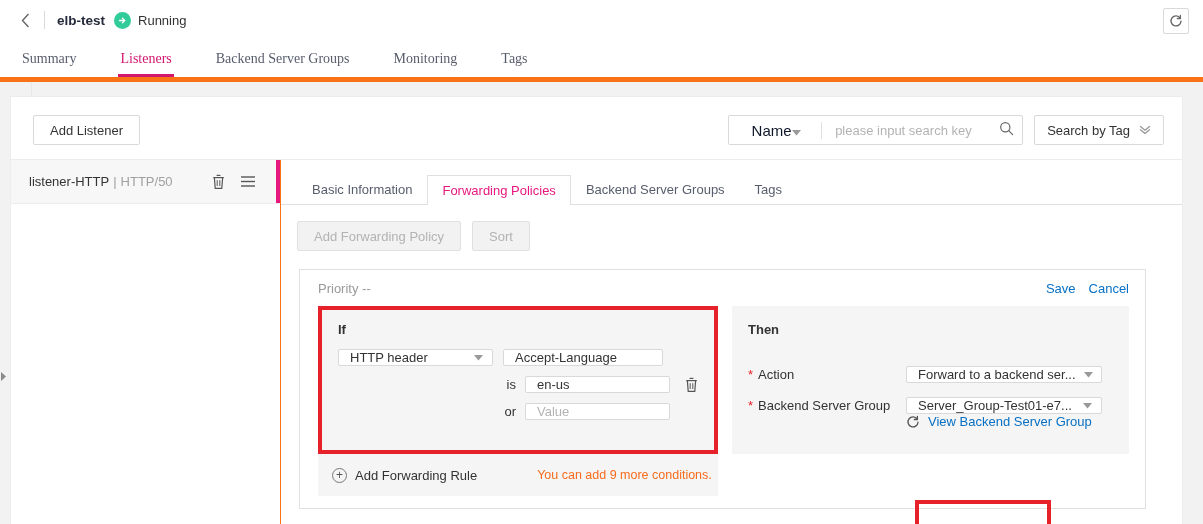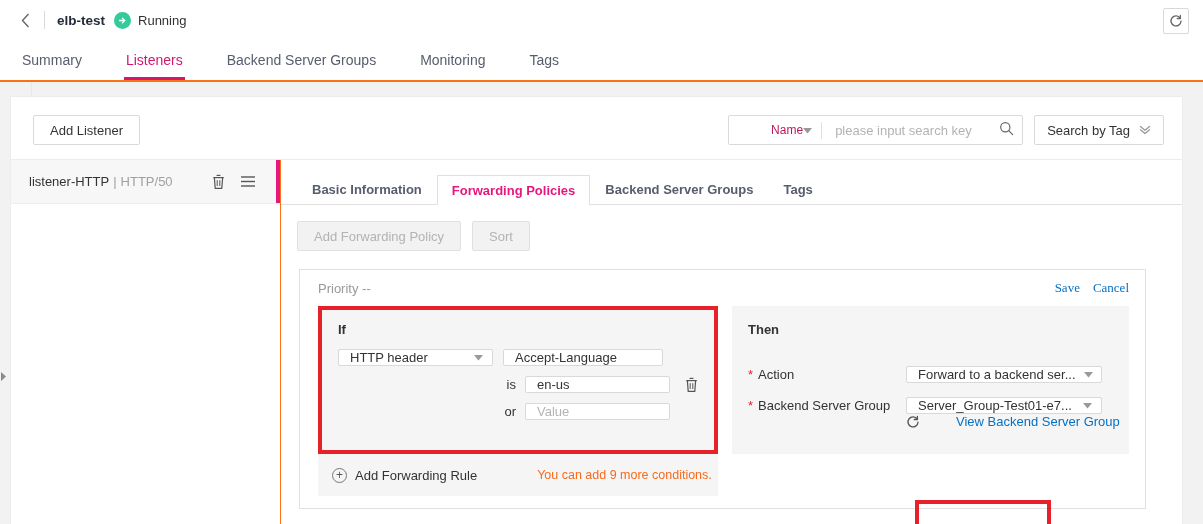--- a/index.html
+++ b/index.html
@@ -63,24 +63,25 @@
     border-radius: 2px;
     display: flex; align-items: center; justify-content: center;
     cursor: pointer;
     color: #666;
   }
 
   
   .tabbar {
     height: 42px;
     background: #fff;
-    border-bottom: 2px solid #f97316;
+    border-bottom: 5px solid #f97316;
     display: flex;
     align-items: stretch;
     padding: 0 0 0 0;
+    font-family: Liberation Serif, serif;
   }
   .tabbar .tab {
     position: relative;
     display: flex;
     align-items: center;
     padding: 0 22px;
     font-size: 14px;
     color: #575d6c;
     cursor: pointer;
     white-space: nowrap;
@@ -161,24 +162,24 @@
     border: 1px solid #d9d9d9;
     background: #fff;
     border-radius: 2px;
     overflow: hidden;
   }
   .search-select {
     width: 92px;
     height: 100%;
     display: flex;
     align-items: center;
-    justify-content: flex-end;
+    justify-content: center;
     padding: 0 9px 0 11px;
-    font-size: 12px;
-    color: #be185d;
+    font-size: 15px;
+    color: #0f172a;
     cursor: pointer;
   }
   .search-sep { width: 1px; height: 17px; background: #e0e0e0; }
   .search-input-wrap {
     display: flex;
     align-items: center;
     width: 200px;
     height: 100%;
     padding: 0 8px 0 11px;
   }
@@ -266,21 +267,20 @@
   .sub-tab {
     height: 29px;
     line-height: 28px;
     padding: 0 14px;
     font-size: 13px;
     color: #575d6c;
     cursor: pointer;
     border: 1px solid transparent;
     border-bottom: none;
     white-space: nowrap;
-    font-weight: bold;
   }
   .sub-tab.active {
     color: #e6177e;
     background: #fff;
     border-color: #e0e0e0;
     position: relative;
     top: 1px;
     height: 30px;
     line-height: 29px;
   }
@@ -307,21 +307,20 @@
     height: 36px;
     display: flex;
     align-items: center;
     padding: 0 16px 0 18px;
   }
   .priority-label { font-size: 13px; color: #999; }
   .policy-head-links {
     margin-left: auto;
     display: flex;
     gap: 13px;
-    font-family: Liberation Serif, serif;
   }
   .link { color: #0670c4; font-size: 13px; cursor: pointer; }
 
   .policy-cols {
     display: flex;
     padding: 0 0 0 0;
     margin: 0 16px 0 18px;
     gap: 14px;
   }
   .col-if {
@@ -402,21 +401,20 @@
     display: flex;
     align-items: center;
   }
   .req-star { color: #e62129; margin-right: 5px; font-size: 13px; line-height: 1; }
   .w-then { width: 196px; }
   .view-link-row {
     display: flex;
     align-items: flex-end;
     padding-left: 174px;
     margin-top: -6px;
-    gap: 28px;
   }
   .view-link-row .refresh-sm { color: #555; margin-right: 8px; display: flex; cursor: pointer; }
 
   
   .ann-box {
     position: absolute;
     left: 904px; top: 403px;
     width: 136px; height: 30px;
     border: 4px solid #e62129;
     pointer-events: none;

